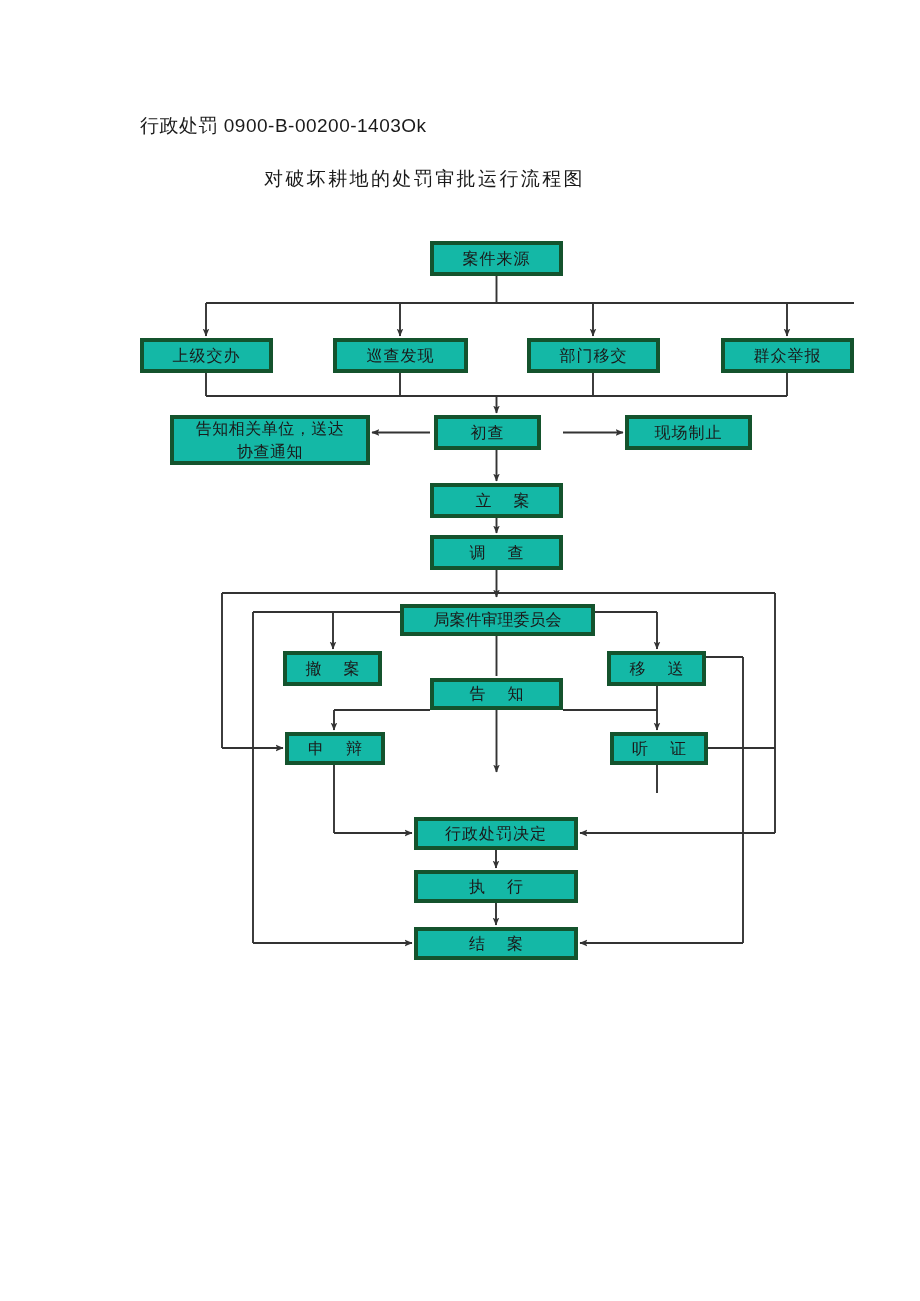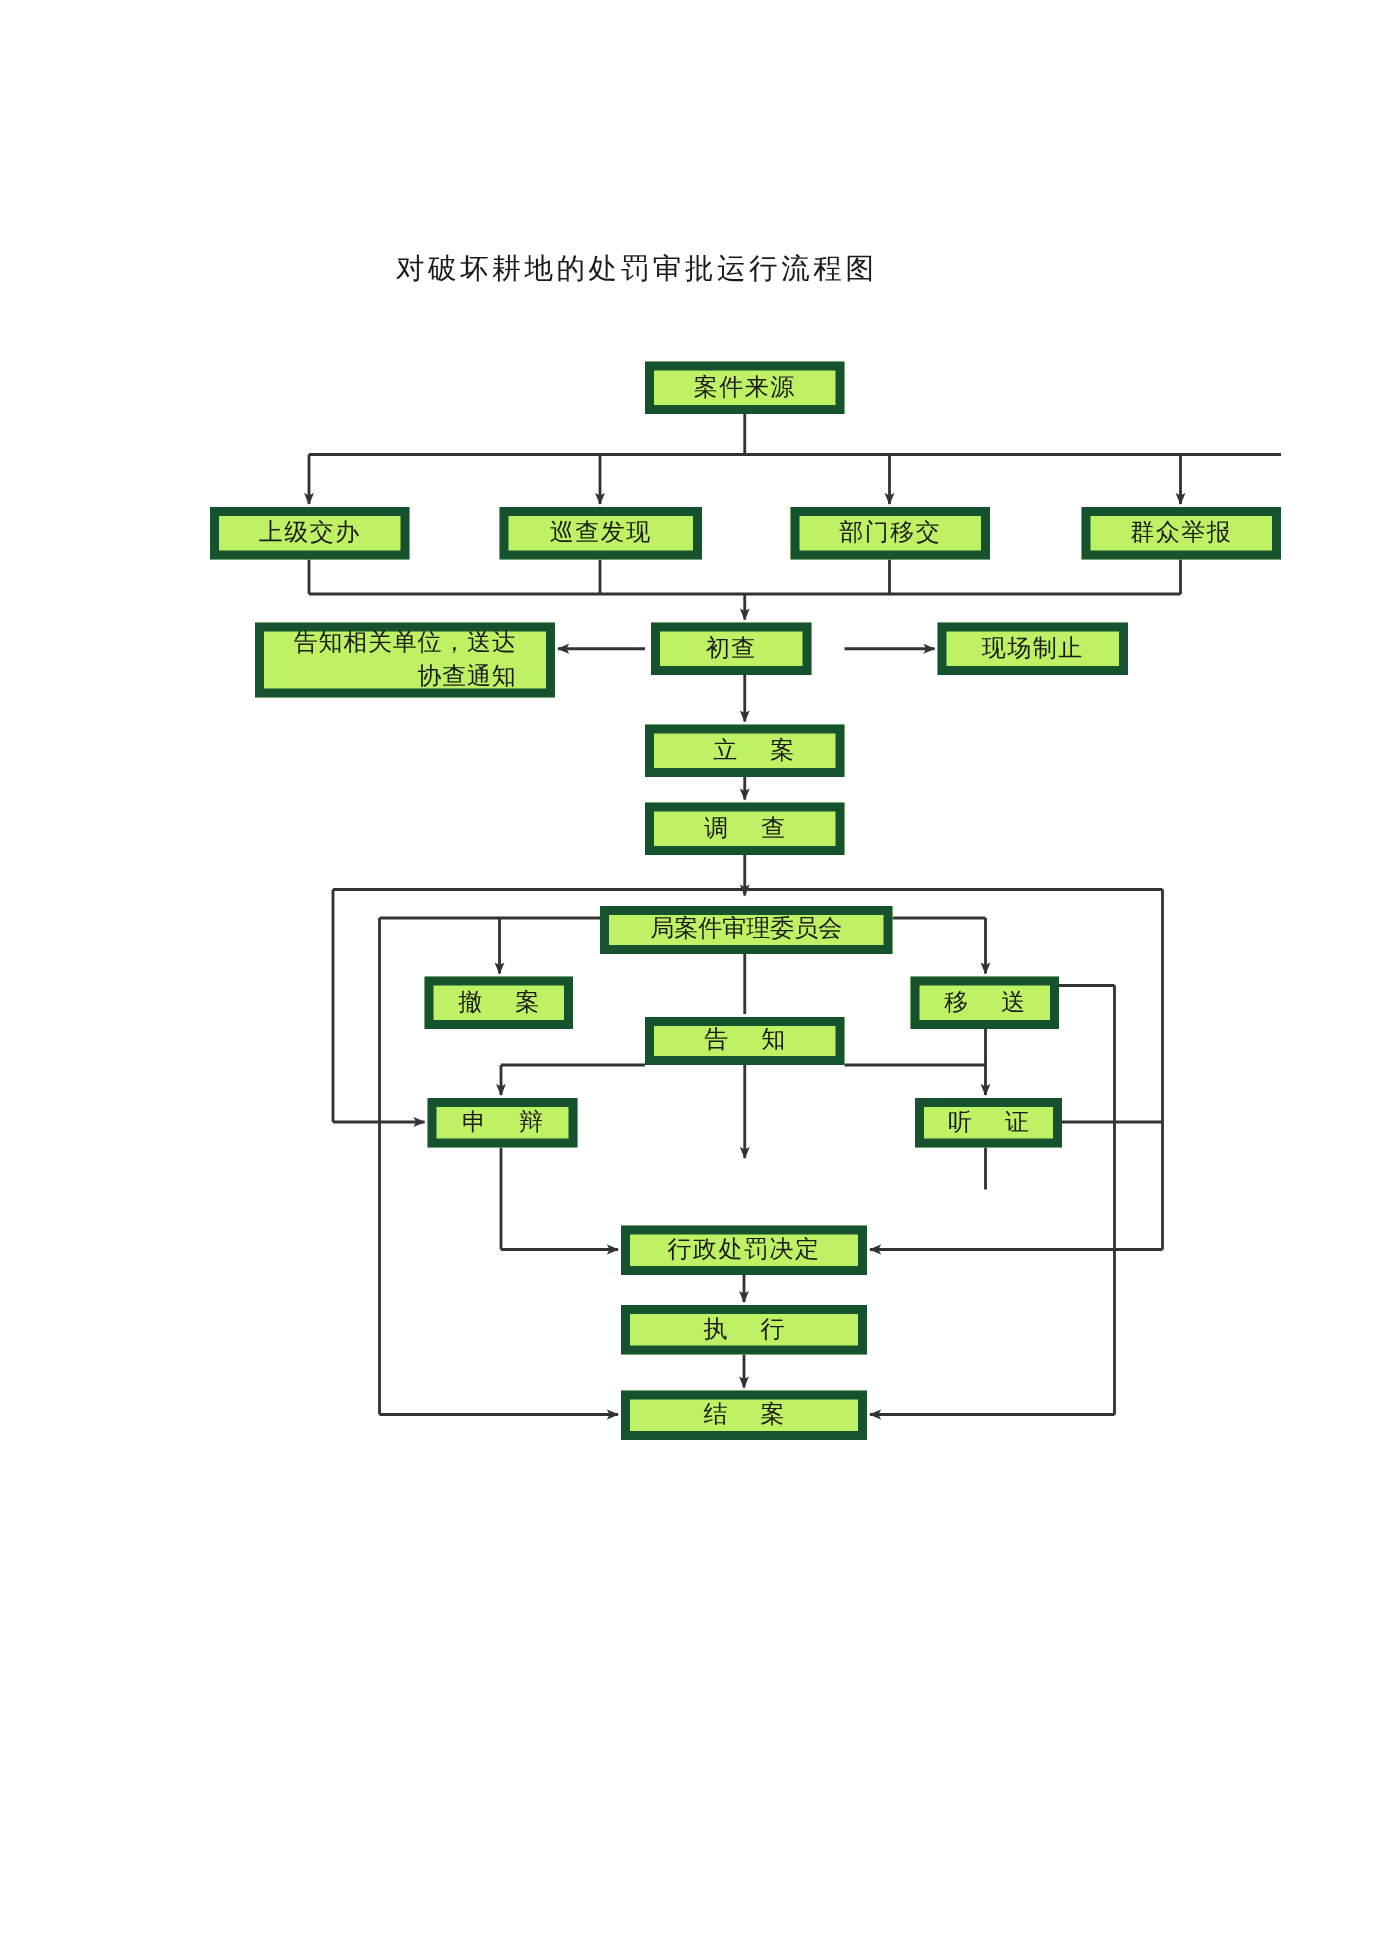--- a/index.html
+++ b/index.html
@@ -24,40 +24,44 @@
     position:absolute;left:264px;top:166px;
     font-size:19px;letter-spacing:2.4px;white-space:nowrap;
   }
 
   
   #diagram{position:absolute;left:0;top:0;width:920px;height:1301px;}
   #wires{position:absolute;left:0;top:0;width:920px;height:1301px;}
 
   .node{
     position:absolute;
-    border:6px solid #14532d;
-    background:#bef264;
+    border:4px solid #14532d;
+    background:#14b8a6;
     box-sizing:border-box;
     display:flex;align-items:center;justify-content:center;
-    text-align:right;
+    text-align:center;
     font-size:16px;
     line-height:1.25;
     white-space:pre-line;
     z-index:3;
   }
   .node.sp1{letter-spacing:1px;}
   .node.sp2{letter-spacing:9px;text-indent:9px;}
   .node.tight{letter-spacing:0px;}
   .node.multi{font-size:16px;letter-spacing:.5px;padding:2px 6px;line-height:1.45;}
 </style>
 </head>
 <body>
 
 <div id="page">
 
+  <div class="doc-code">
+    <span class="cn">行政处罚</span>
+    <span>0900-B-00200-1403Ok</span>
+  </div>
   <div class="doc-title">对破坏耕地的处罚审批运行流程图</div>
 
   <div id="diagram">
 
     <svg id="wires" viewBox="0 0 920 1301">
       <defs>
         <marker id="ah" markerWidth="9" markerHeight="9" refX="7.4" refY="4" orient="auto" markerUnits="userSpaceOnUse">
           <path d="M0,0.7 L8,4 L0,7.3 L1.8,4 Z" fill="#333333"></path>
         </marker>
       </defs>

